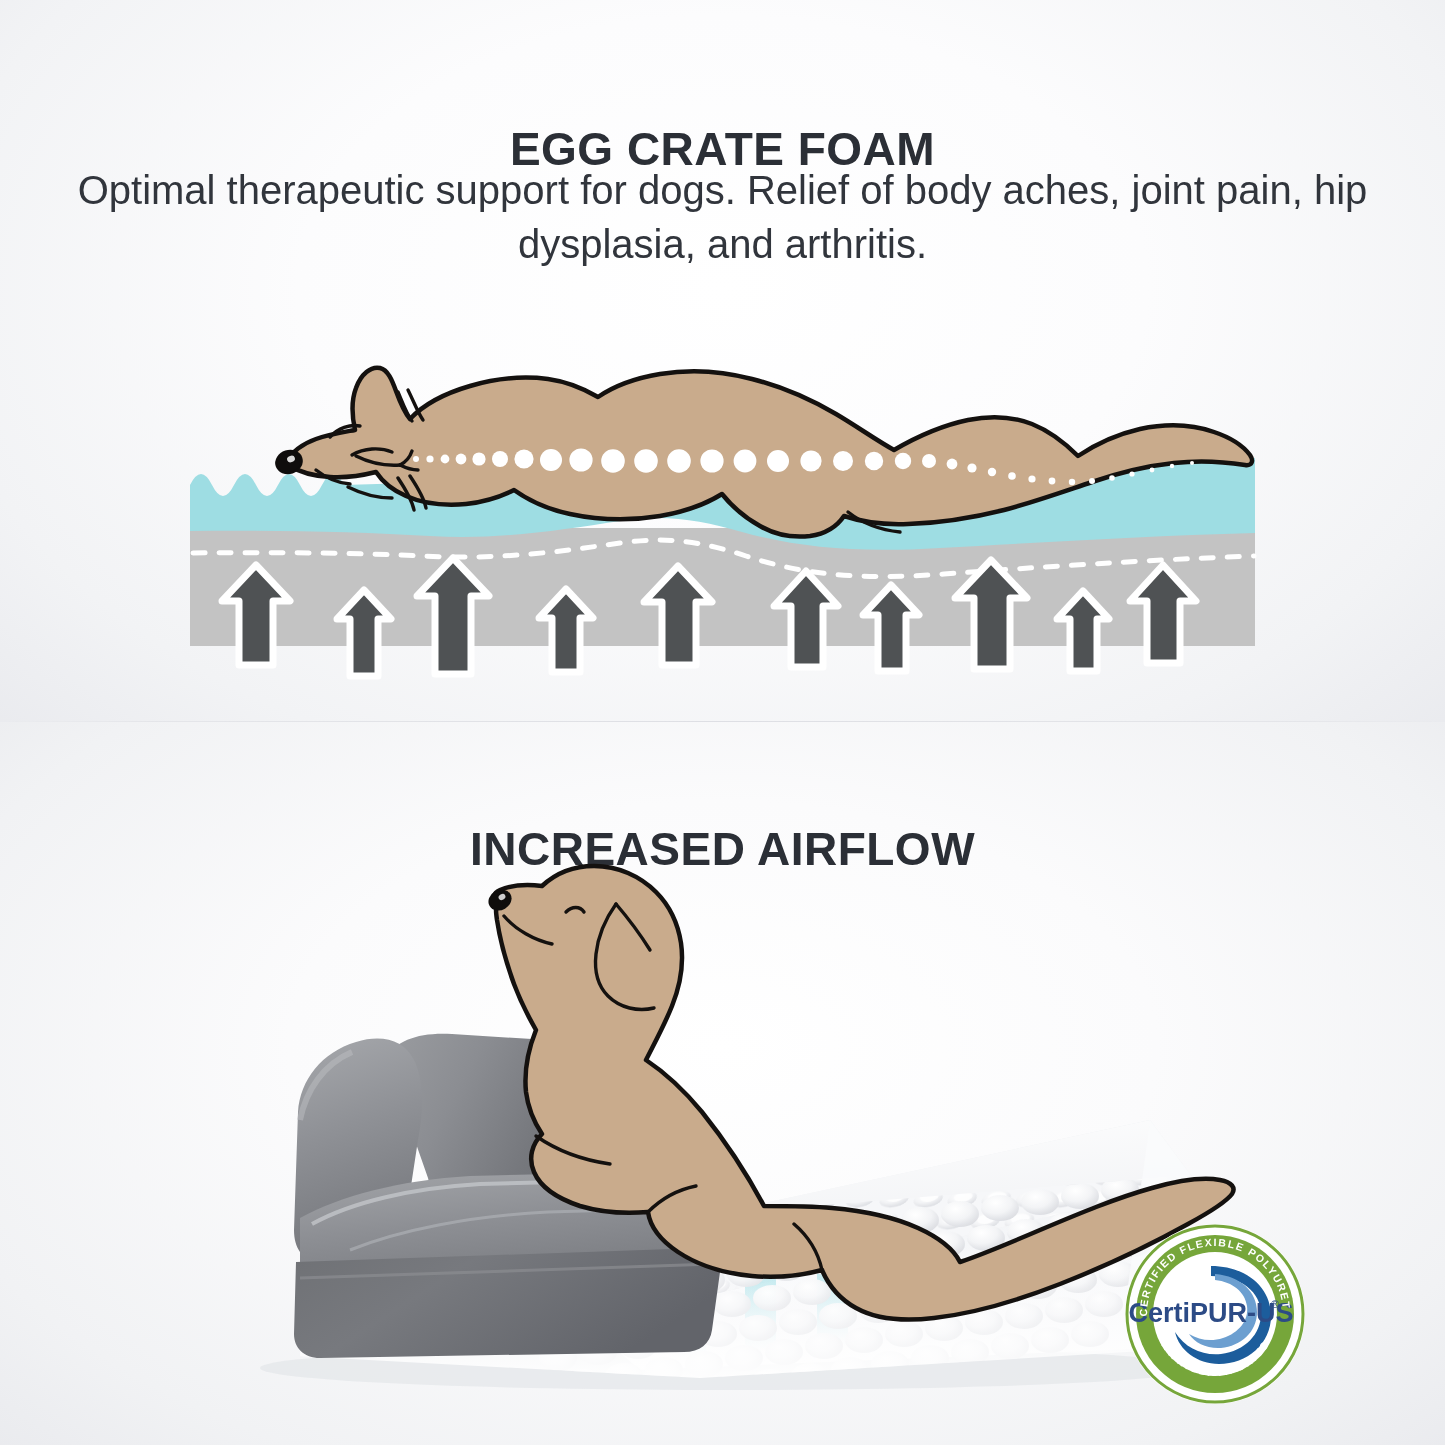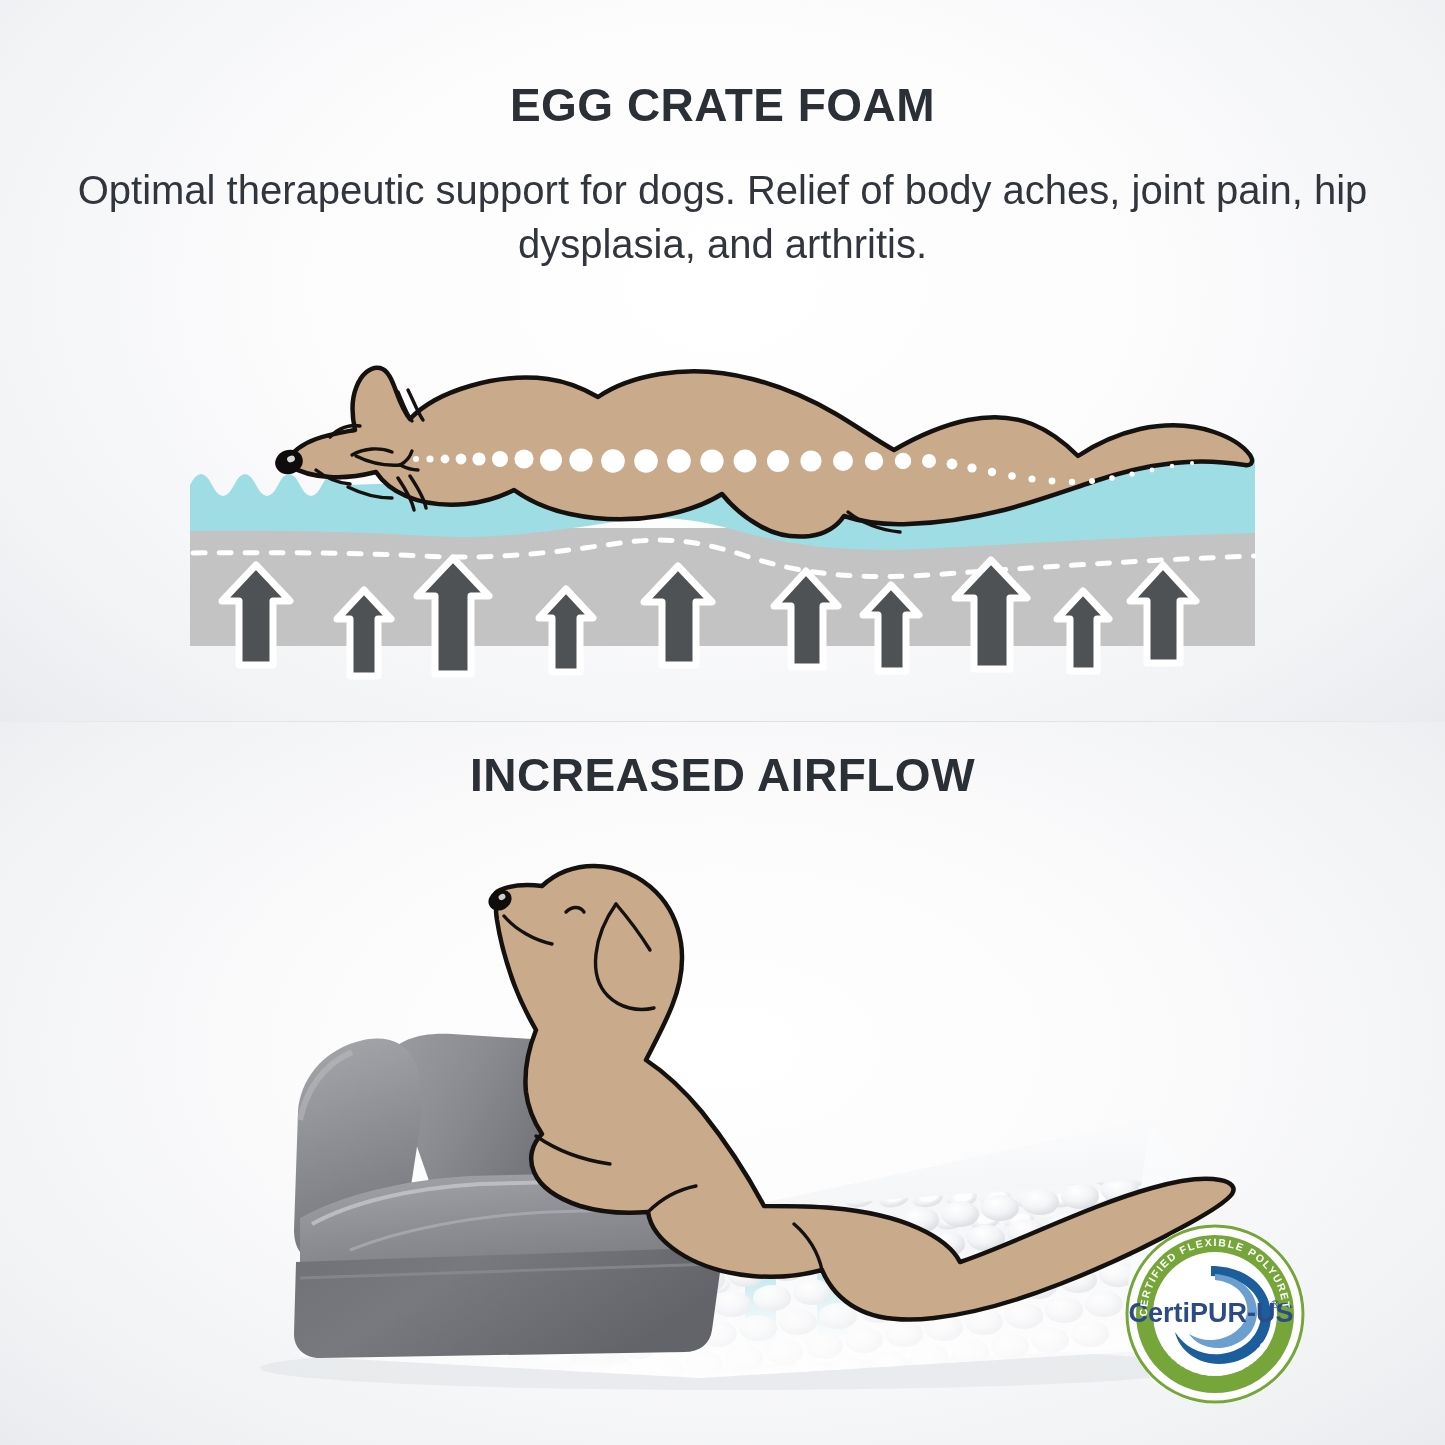--- a/index.html
+++ b/index.html
@@ -26,23 +26,24 @@
   .divider{
     position:absolute;left:0;top:721px;width:1445px;height:2px;
     background:linear-gradient(to right, rgba(255,255,255,0) 0%, rgba(228,229,233,.95) 10%, rgba(222,223,228,1) 50%, rgba(228,229,233,.95) 90%, rgba(255,255,255,0) 100%);
   }
 
   .h1{
     position:absolute;left:0;width:1445px;text-align:center;
     font-size:46px;font-weight:bold;letter-spacing:.5px;
     color:#2b2f36;
     text-shadow:0 1px 0 rgba(255,255,255,.9);
+    margin-top:44px;
   }
   #title-egg{top:78px;}
-  #title-air{top:748px;}
+  #title-air{top:778px;}
 
   .sub{
     position:absolute;left:50%;transform:translateX(-50%);
     width:1300px;text-align:center;
     font-size:40px;line-height:1.36;color:#31353c;
     font-weight:400;
   }
   #subtitle{top:163px;}
 
   .art{position:absolute;left:0;top:0;width:1445px;height:1445px;pointer-events:none;}

